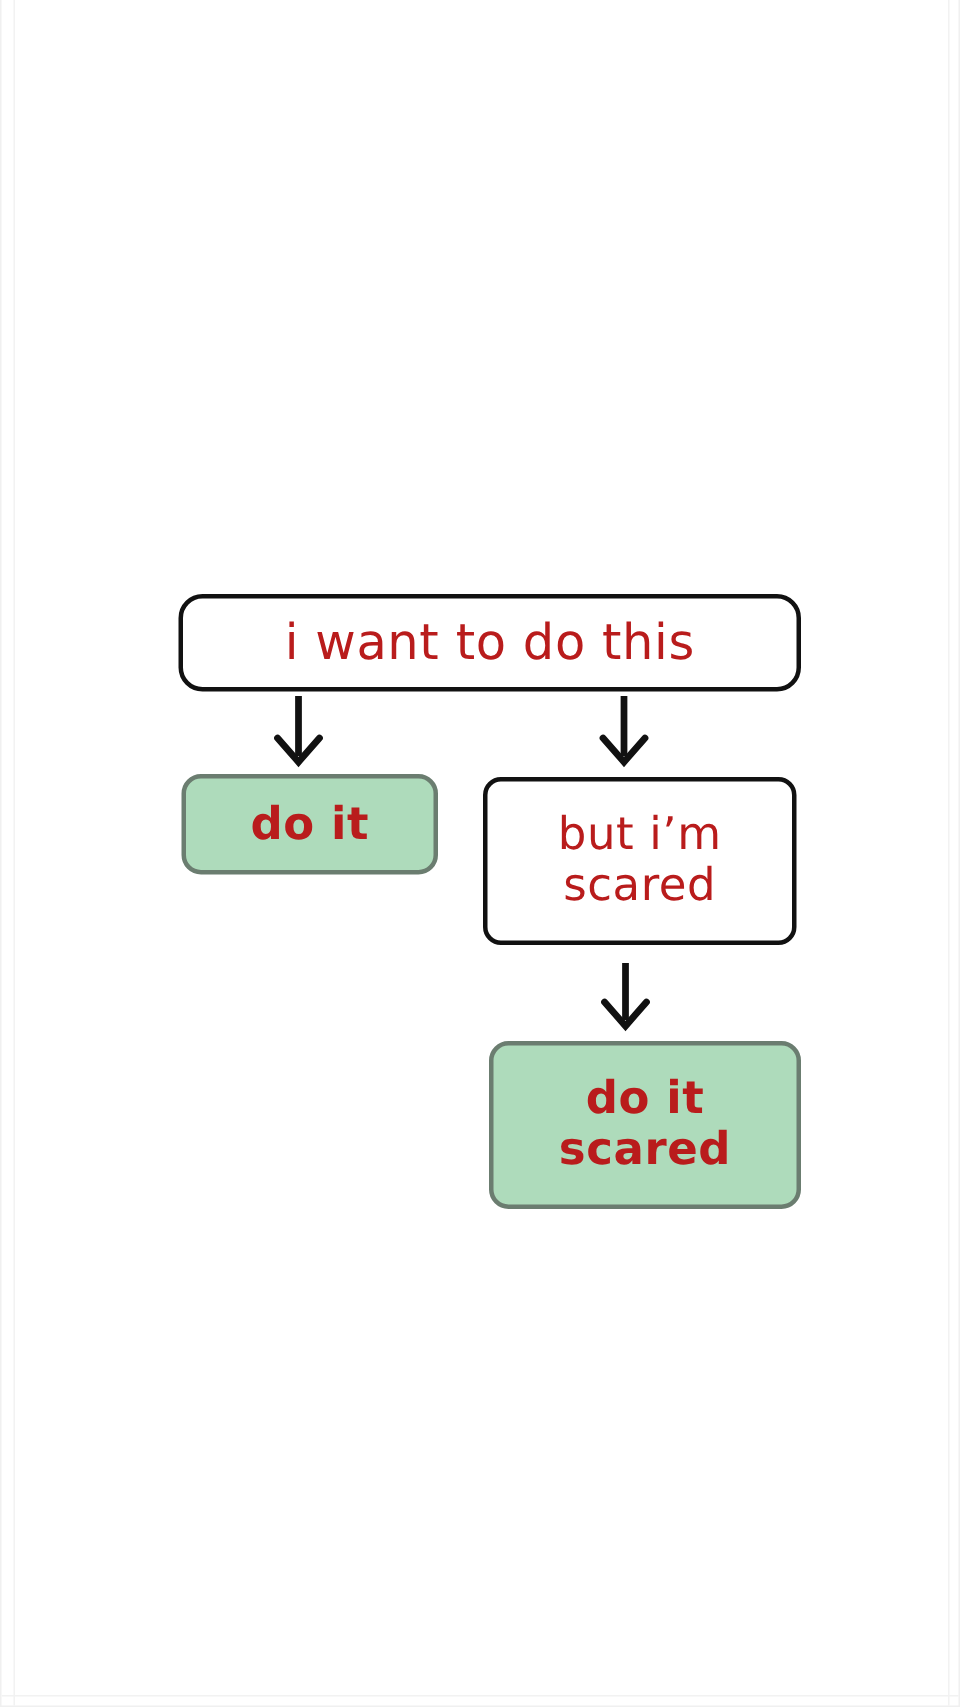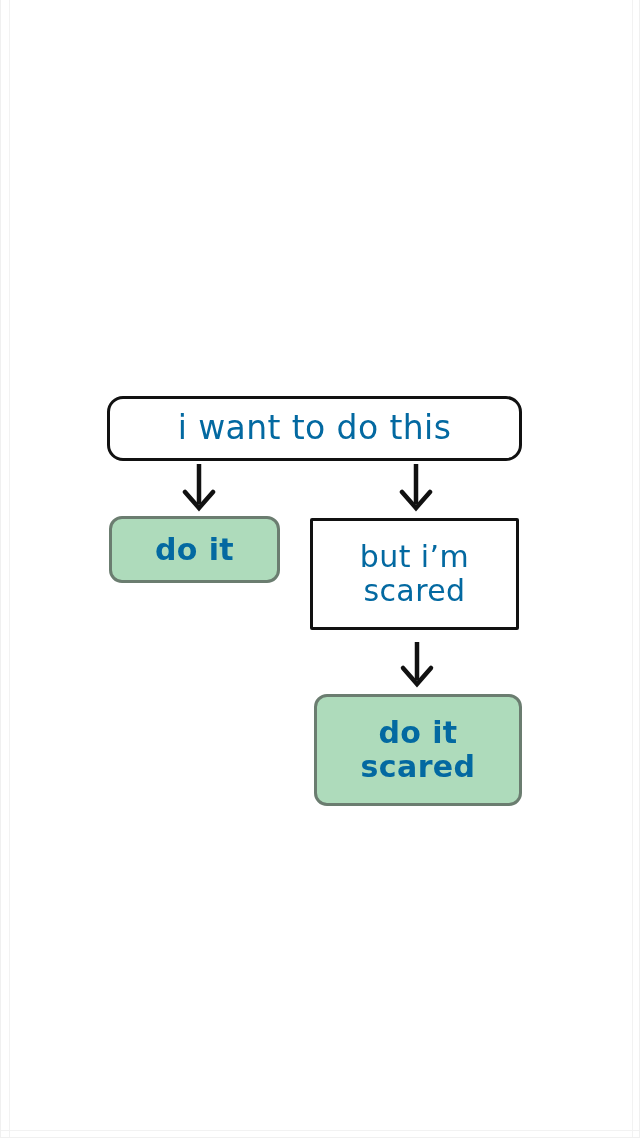--- a/index.html
+++ b/index.html
@@ -31,25 +31,26 @@
 
   .node {
     position: absolute;
     box-sizing: border-box;
     display: flex;
     align-items: center;
     justify-content: center;
     text-align: center;
     line-height: 1.12;
     letter-spacing: 0.4px;
-    color: #0369a1;
+    color: #b91c1c;
     font-family: "DejaVu Sans", sans-serif;
     font-weight: 400;
     white-space: pre-line;
     user-select: none;
+    margin-left: 12px;
   }
   .node-plain {
     background: #ffffff;
     border: 3.5px solid #111111;
   }
   .node-green {
     background: #aedbbb;
     border: 3.5px solid #6b7d70;
     font-weight: bold;
   }
@@ -60,21 +61,21 @@
     border-radius: 16px;
     font-size: 33px;
   }
   #node-doit {
     left: 108px; top: 516px; width: 171px; height: 67px;
     border-radius: 13px;
     font-size: 30px;
   }
   #node-scared {
     left: 309px; top: 518px; width: 209px; height: 112px;
-    border-radius: 2px;
+    border-radius: 12px;
     font-size: 30px;
   }
   #node-doit-scared {
     left: 313px; top: 694px; width: 208px; height: 112px;
     border-radius: 13px;
     font-size: 30px;
   }
 
   .arrow {
     position: absolute;

